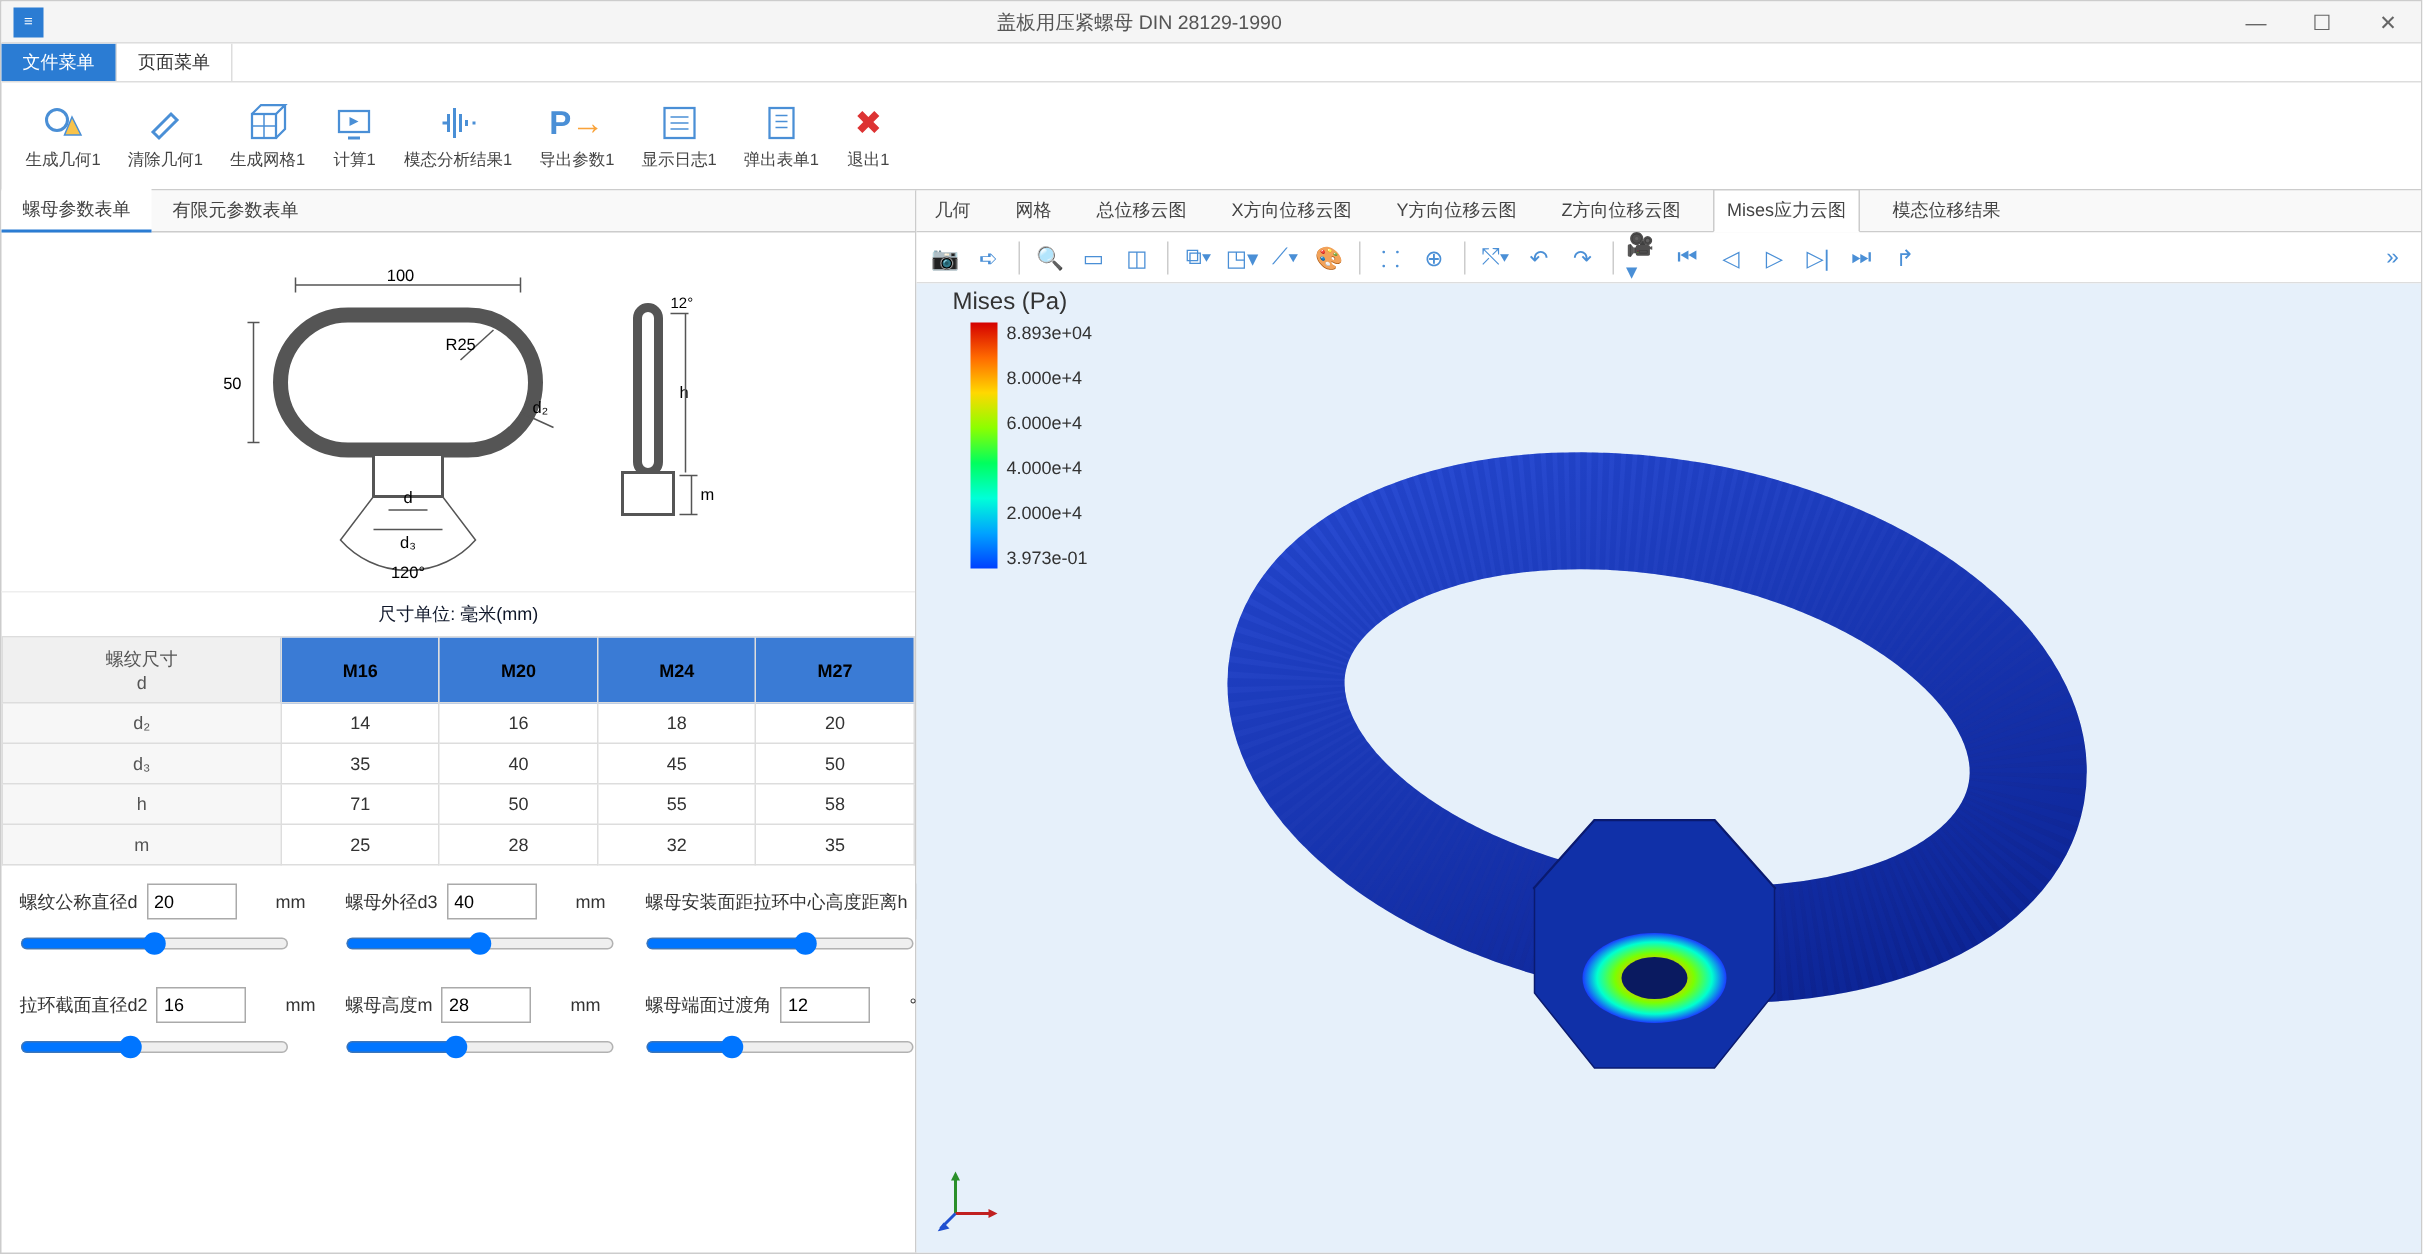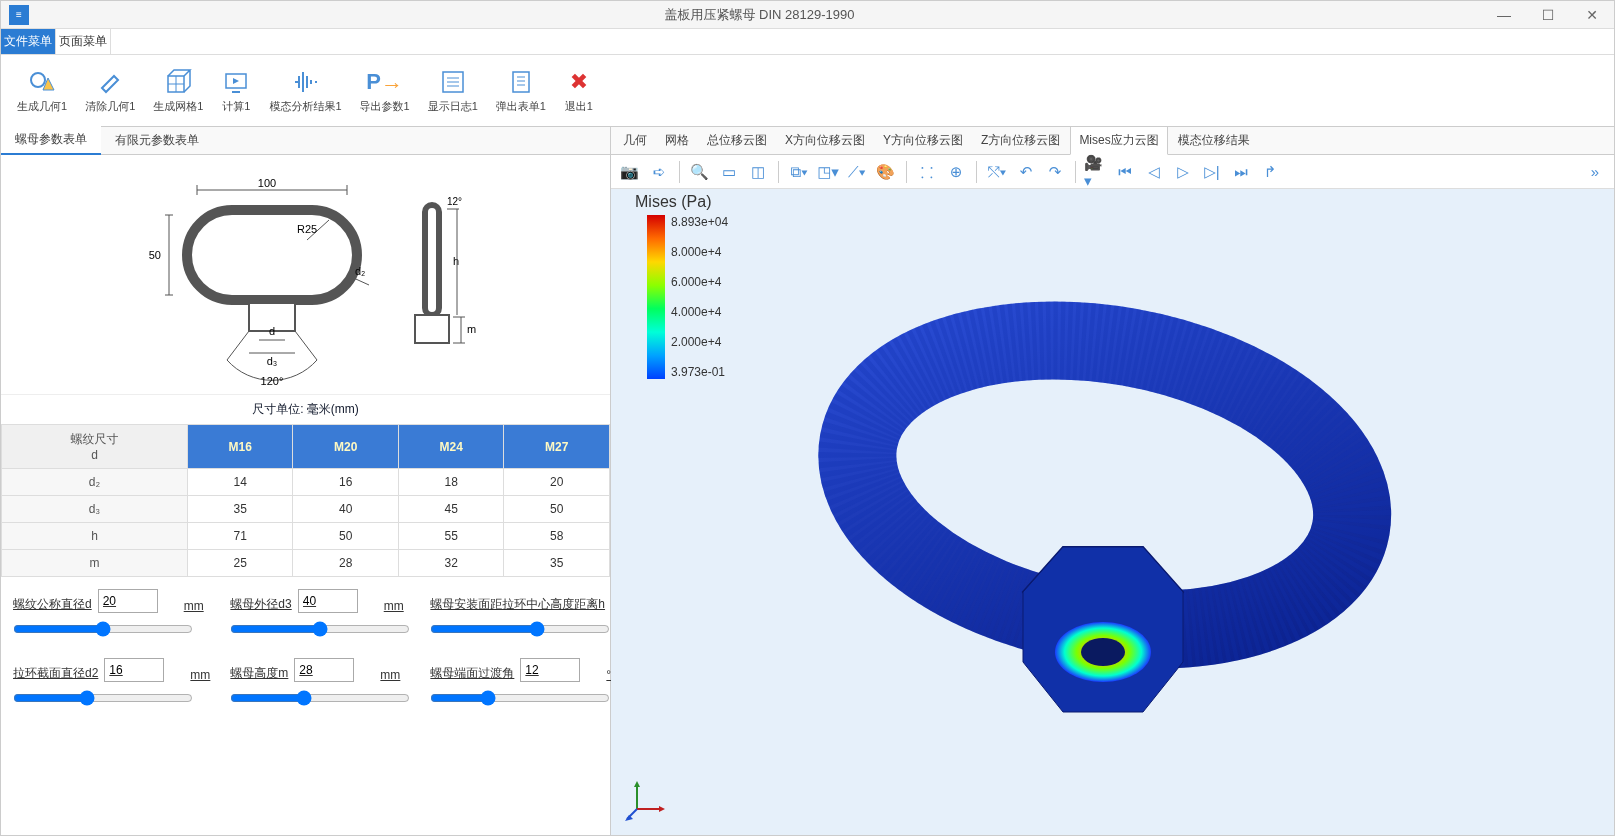--- a/index.html
+++ b/index.html
@@ -5,21 +5,21 @@
 * { box-sizing: border-box; margin: 0; padding: 0; font-family: "Microsoft YaHei", Arial, sans-serif; }
 body { background: #fff; font-size: 12px; color: #333; }
 .window { width: 1615px; height: 836px; display: flex; flex-direction: column; border: 1px solid #ccc; }
 .titlebar { height: 28px; display: flex; align-items: center; background: #f5f5f5; border-bottom: 1px solid #ddd; position: relative; }
 .logo { width: 20px; height: 20px; margin: 0 8px; background: #2b7cd3; color: #fff; display: flex; align-items: center; justify-content: center; font-size: 10px; }
 .title-text { flex: 1; text-align: center; font-size: 13px; color: #555; }
 .winctrls { display: flex; }
 .winctrl { width: 44px; height: 28px; display: flex; align-items: center; justify-content: center; font-size: 14px; cursor: pointer; color: #666; }
 
 .tabs-menu { height: 26px; background: #fff; display: flex; border-bottom: 1px solid #ddd; }
-.menu-tab { padding: 4px 3px; font-size: 12px; cursor: pointer; border-right: 1px solid #ddd; background: #fff; }
+.menu-tab { padding: 4px 14px; font-size: 12px; cursor: pointer; border-right: 1px solid #ddd; background: #fff; }
 .menu-tab.active { background: #2b7cd3; color: #fff; }
 
 .toolbar { height: 72px; display: flex; align-items: center; padding: 4px 8px; gap: 2px; border-bottom: 1px solid #ccc; }
 .tool-item { display: flex; flex-direction: column; align-items: center; justify-content: center; padding: 2px 8px; cursor: pointer; }
 .tool-icon { width: 30px; height: 30px; display: flex; align-items: center; justify-content: center; font-size: 22px; color: #4a8fd6; }
 .tool-label { font-size: 11px; margin-top: 2px; color: #444; }
 
 .splitter { flex: 1; display: flex; }
 .left-pane { width: 610px; border-right: 1px solid #ccc; display: flex; flex-direction: column; }
 .right-pane { flex: 1; display: flex; flex-direction: column; }
@@ -28,32 +28,32 @@
 .sub-tab { padding: 5px 14px; font-size: 12px; cursor: pointer; color: #444; }
 .sub-tab.active { background: #fff; border-bottom: 2px solid #2b7cd3; font-weight: 500; }
 
 .diagram-area { height: 240px; display: flex; align-items: flex-end; justify-content: center; border-bottom: 1px solid #eee; position: relative; }
 .diagram-svg { border: 1px solid #fff; }
 .unit-label { font-size: 12px; text-align: center; padding: 6px 0; color: #0f172a; }
 
 .spec-table { width: 100%; border-collapse: collapse; font-size: 12px; }
 .spec-table th, .spec-table td { border: 1px solid #ddd; padding: 6px 4px; text-align: center; }
 .spec-table th { background: #f0f0f0; font-weight: normal; color: #555; }
-.spec-table td.col-head { background: #3a7bd5; color: #fef9c3; font-weight: bold; }
+.spec-table td.col-head { background: #3a7bd5; color: #000000; font-weight: bold; }
 .spec-table .row-head { background: #f7f7f7; }
 
 .params-area { padding: 12px; display: grid; grid-template-columns: 1fr 1fr 1fr; gap: 18px 20px; }
 .param-block { }
-.param-row { display: flex; align-items: flex-end; gap: 6px; margin-bottom: 4px; text-decoration: underline; }
+.param-row { display: flex; align-items: center; gap: 6px; margin-bottom: 4px; }
 .param-label { font-size: 12px; white-space: nowrap; }
 .param-input { width: 60px; height: 24px; border: 1px solid #aaa; padding: 2px 4px; font-size: 12px; }
 .param-unit { font-size: 12px; padding-left: 20px; }
 .param-slider { width: 180px; margin-top: 4px; }
 
-.view-tabs { height: 28px; display: flex; align-items: center; border-bottom: 1px solid #ccc; background: #f9f9f9; padding-left: 4px; gap: 2px; }
+.view-tabs { height: 28px; display: flex; align-items: center; border-bottom: 1px solid #ccc; background: #f9f9f9; padding-left: 4px; gap: 14px; }
 .view-tab { padding: 5px 8px; font-size: 12px; cursor: pointer; color: #444; }
 .view-tab.active { background: #fff; border: 1px solid #ccc; border-bottom: 1px solid #fff; font-weight: 500; }
 
 .view-toolbar { height: 34px; display: flex; align-items: center; gap: 3px; padding: 2px 6px; border-bottom: 1px solid #ddd; background: #fff; }
 .vtool { width: 26px; height: 26px; display: flex; align-items: center; justify-content: center; cursor: pointer; border: 1px solid transparent; color: #4a8fd6; font-size: 15px; }
 .vsep { width: 1px; height: 22px; background: #ccc; margin: 0 4px; }
 
 .viewport { flex: 1; background: #e6f0fa; position: relative; overflow: hidden; }
 .legend { position: absolute; top: 4px; left: 24px; font-size: 12px; color: #333; }
 .legend-title { font-size: 16px; margin-bottom: 4px; }

